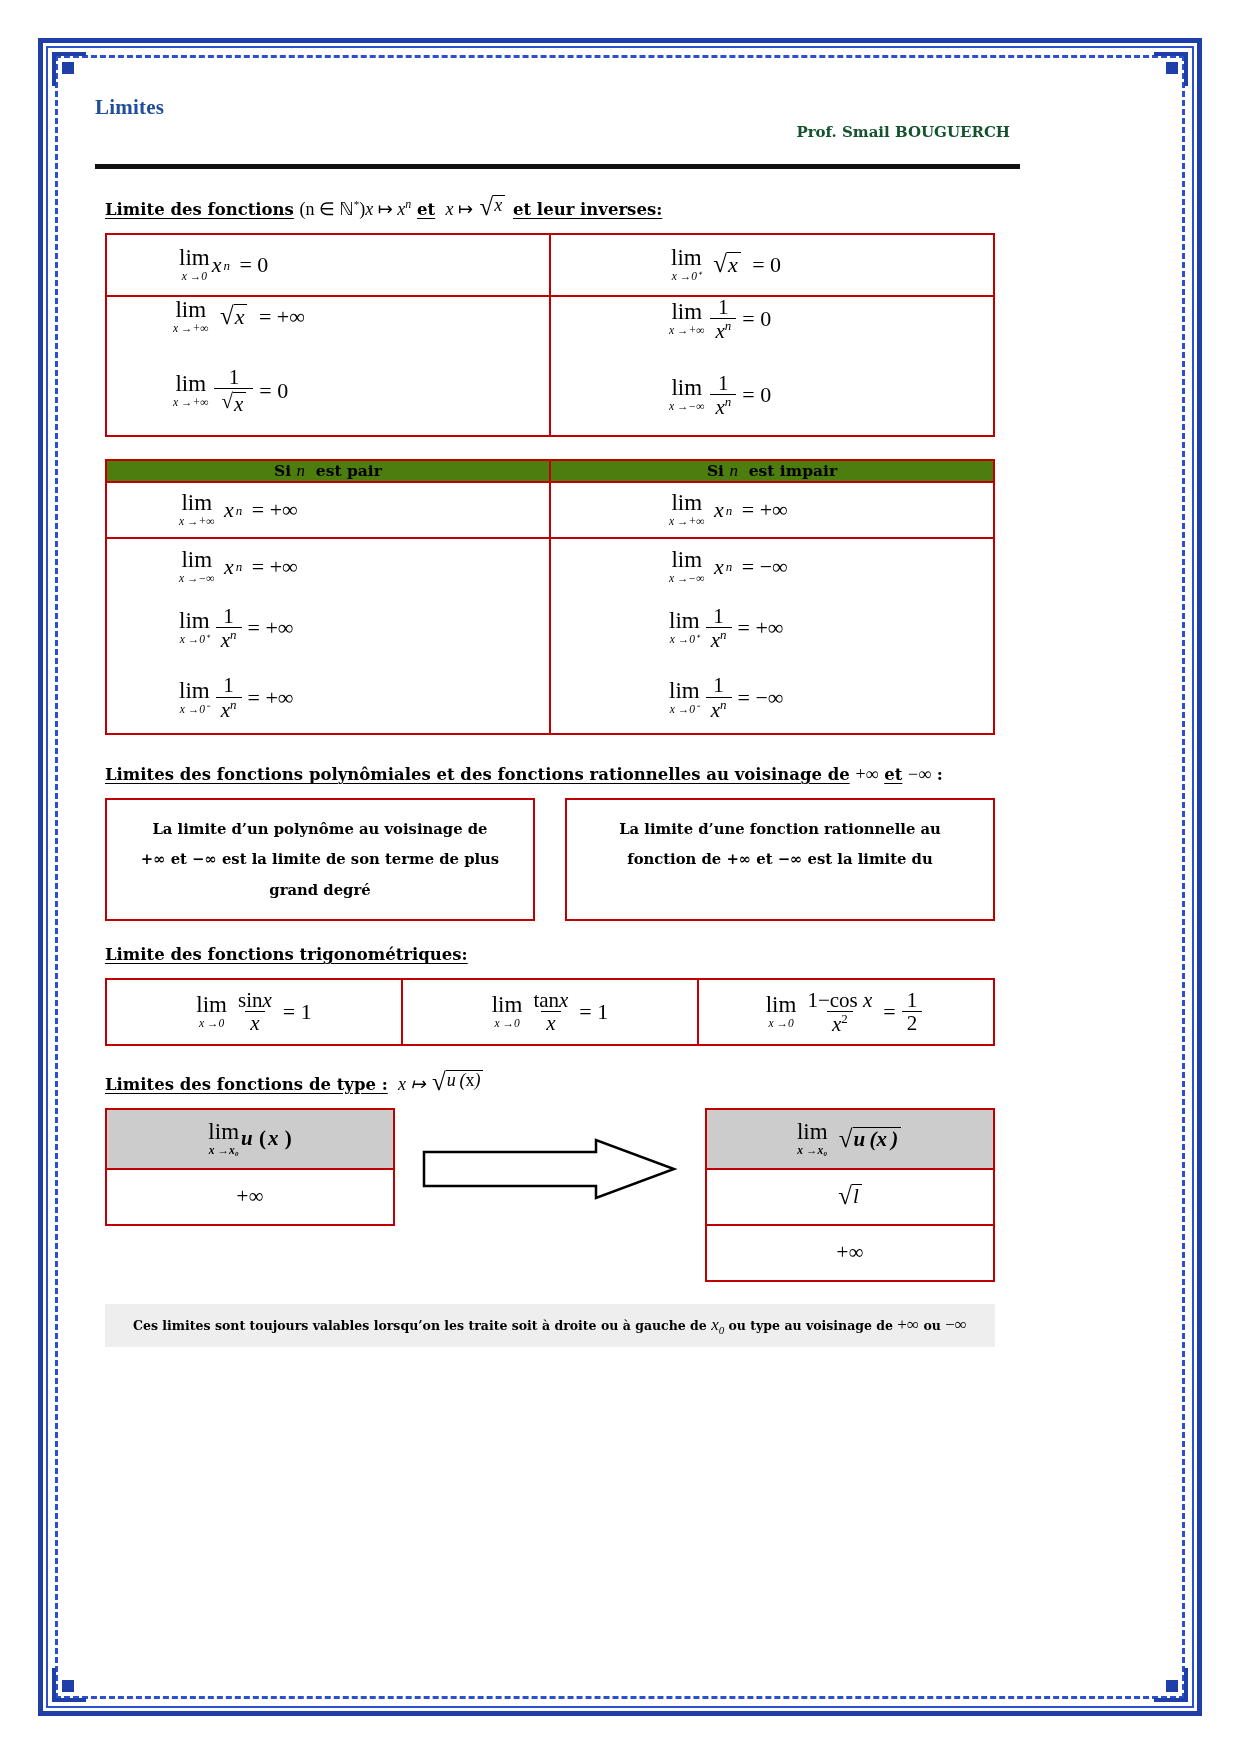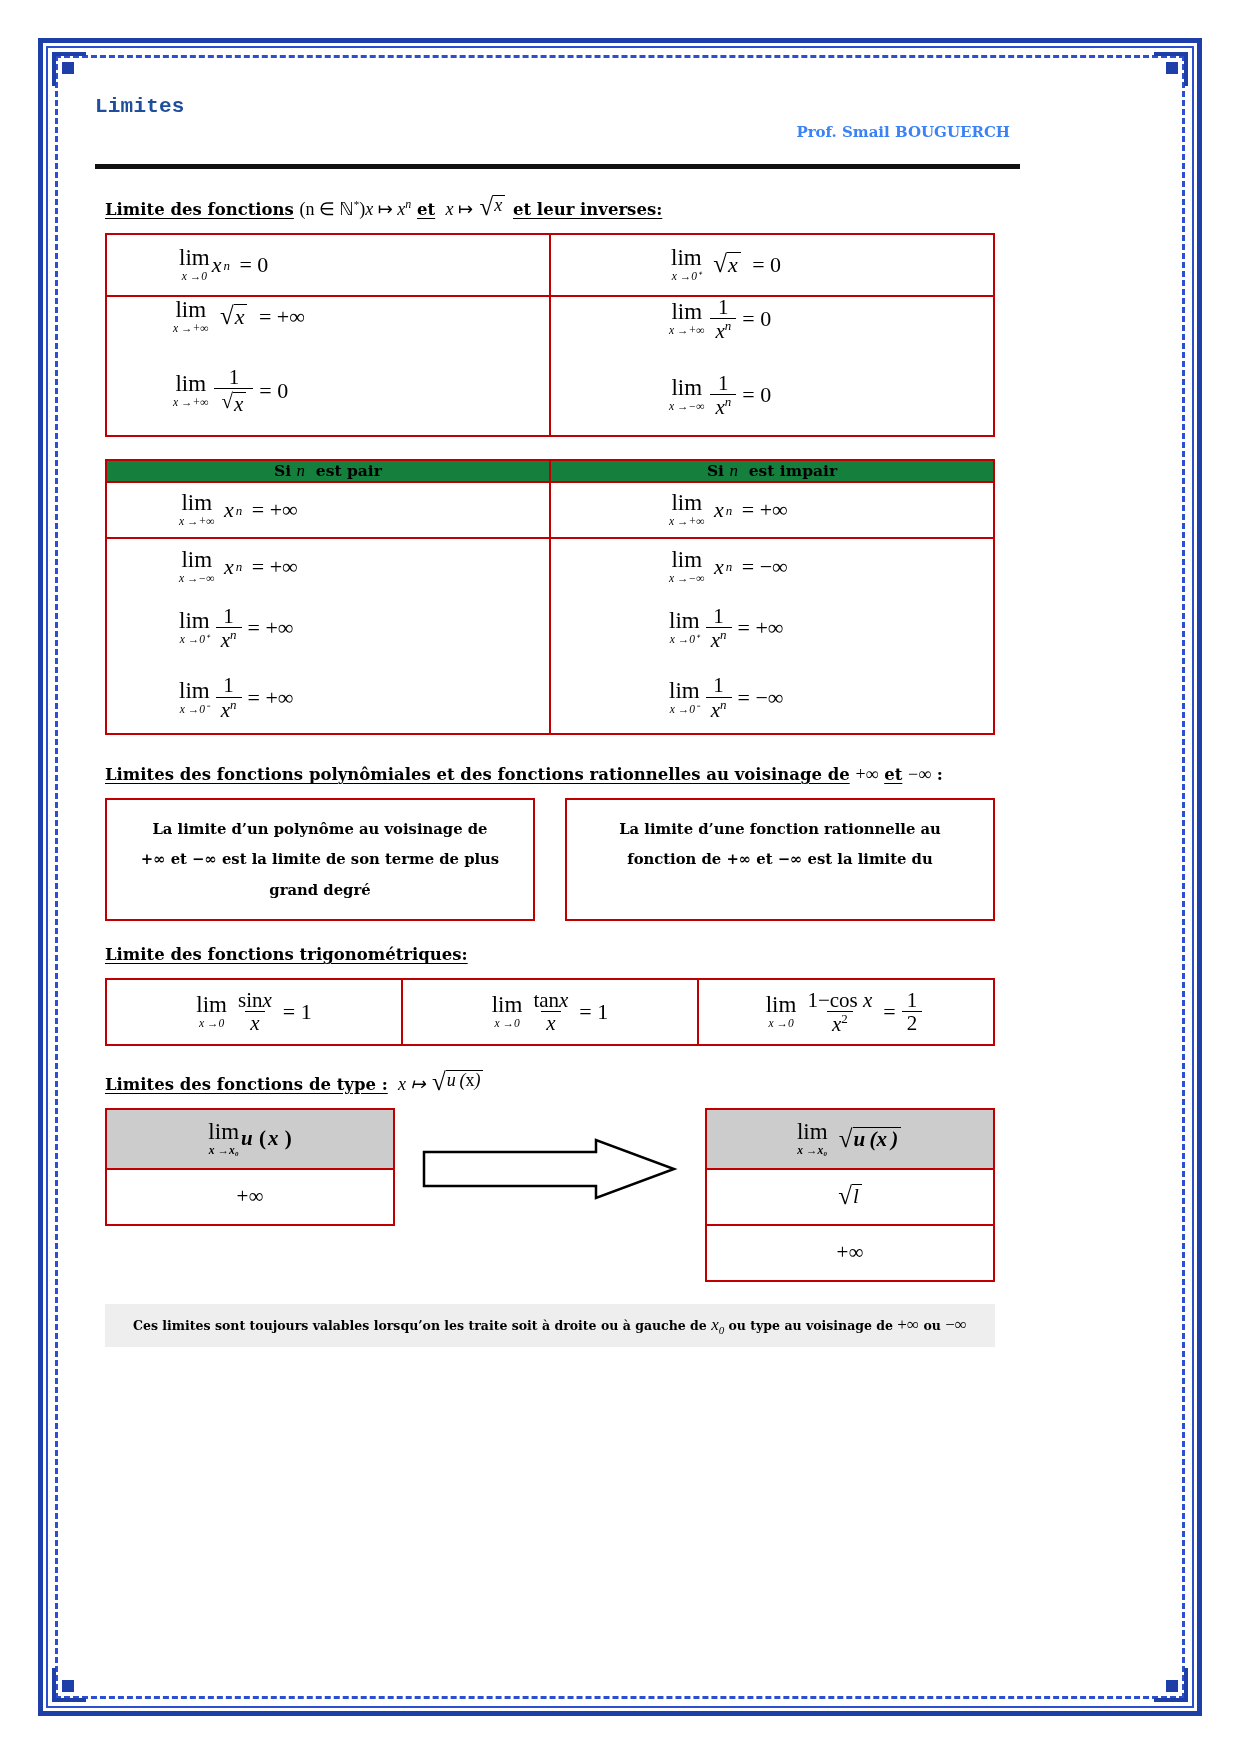--- a/index.html
+++ b/index.html
@@ -39,28 +39,28 @@
   .corner-dot.br{ right:62px; bottom:62px;}
 
   
   .page{
     position:absolute; left:95px; top:95px; width:925px;
   }
 
   
   .hdr{ position:relative; height:78px; }
   .hdr-title{
-    font-family:Liberation Mono, monospace;
+    font-family:Liberation Serif, serif;
     font-weight:bold; font-size:21px; color:#1f4e9c;
     letter-spacing:.2px;
   }
   .hdr-author{
     position:absolute; right:10px; top:28px;
     font-family:"DejaVu Serif", serif;
-    font-weight:bold; font-size:15px; color:#3b82f6;
+    font-weight:bold; font-size:15px; color:#14532d;
   }
   .hdr-rule{
     position:absolute; left:0; right:0; bottom:4px;
     height:5px; background:#111;
   }
 
   
   .sec{
     font-family:"DejaVu Serif", serif;
     font-weight:bold; font-size:16.5px; color:#000;
@@ -78,21 +78,21 @@
   table.box{
     border-collapse:collapse; width:890px; margin-left:10px;
     table-layout:fixed;
   }
   table.box td, table.box th{
     border:2px solid #c00000;
     padding:0;
     vertical-align:middle;
   }
   th.grayhead{
-    background:#15803d;
+    background:#4d7c0f;
     font-family:"DejaVu Serif", serif;
     font-weight:bold; font-size:15.5px;
     padding:8px 0;
   }
   td.cell{ height:62px; }
   .formula{
     font-family:"Liberation Serif", serif;
     font-size:22px; font-style:normal;
     display:flex; align-items:center; gap:2px;
     padding-left:72px;

